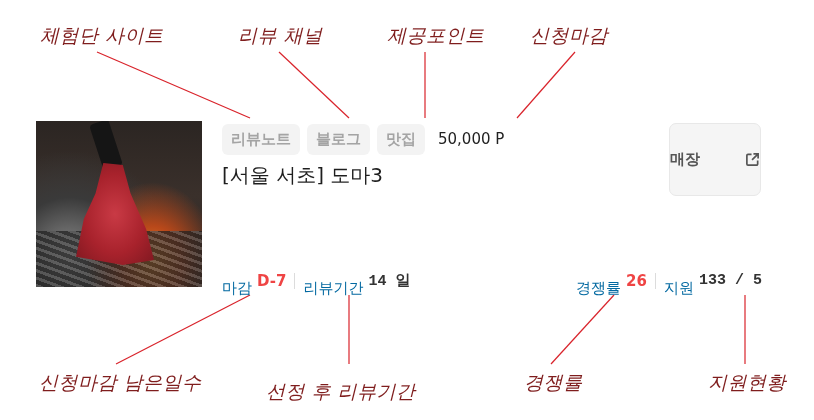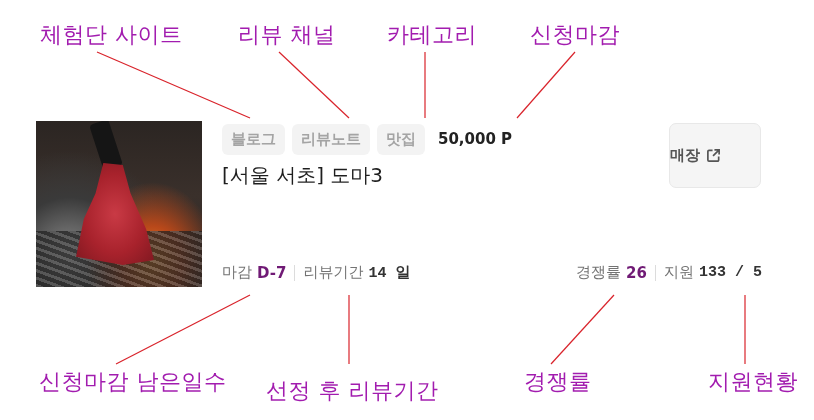--- a/index.html
+++ b/index.html
@@ -2,22 +2,23 @@
 <html><head>
 <meta charset="utf-8">
 <style>
   html, body { margin:0; padding:0; }
   body {
     width:814px; height:420px; background:#ffffff; position:relative; overflow:hidden;
     font-family: "DejaVu Sans", "Liberation Sans", sans-serif;
   }
   .anno-svg { position:absolute; left:0; top:0; width:814px; height:420px; pointer-events:none; }
   .anno-label {
-    position:absolute; color:#a21caf; font-size:22px; line-height:20px; white-space:nowrap;
+    position:absolute; color:#7f1d1d; font-size:19px; line-height:20px; white-space:nowrap;
     letter-spacing:0.5px;
+    font-style:italic;
   }
   .card { position:absolute; left:0; top:0; width:814px; height:420px; }
   .thumb {
     position:absolute; left:36px; top:121px; width:166px; height:166px; overflow:hidden;
     background: radial-gradient(ellipse at 70% 85%, #f08a2a 0%, #b8481a 18%, rgba(60,30,20,0) 40%),
                 radial-gradient(ellipse at 20% 80%, #8a8a8a 0%, #3a3a3a 30%, rgba(0,0,0,0) 55%),
                 linear-gradient(180deg, #2b2522 0%, #3a302b 45%, #2a2624 100%);
   }
   .meat {
     position:absolute; left:40px; top:42px; width:78px; height:102px;
@@ -31,41 +32,41 @@
   .grill {
     position:absolute; left:0; top:110px; width:166px; height:56px;
     background: repeating-linear-gradient(20deg, #555 0 3px, #222 3px 7px);
     opacity:0.75;
   }
   .tags-row { position:absolute; left:222px; top:123px; height:32px; display:flex; align-items:center; gap:7px; }
   .tag {
     background:#f3f3f3; color:#a4a4a4; font-size:15px; border-radius:6px;
     height:31px; line-height:31px; padding:0 9px; font-weight:bold;
   }
-  .point { color:#222; font-size:15px; margin-left:6px; font-weight:bold; }
+  .point { color:#222; font-size:15px; margin-left:6px; font-weight:normal; }
   .title {
     position:absolute; left:222px; top:162px; font-size:20px; color:#1e1e1e; white-space:nowrap;
   }
   .offer {
     position:absolute; left:222px; top:218px; font-size:21px; color:#e0288b; white-space:nowrap;
   }
   .meta-left {
     position:absolute; left:222px; top:263px; font-size:15px; white-space:nowrap; display:flex; align-items:center;
   }
   .meta-right {
     position:absolute; right:52px; top:263px; font-size:15px; white-space:nowrap; display:flex; align-items:center;
   }
-  .muted { color:#737373; }
-  .accent { color:#701a75; font-weight:bold; margin-left:5px; }
+  .muted { color:#0369a1;margin-top:16px; }
+  .accent { color:#ef4444; font-weight:bold; margin-left:5px; }
   .dark { color:#333; font-weight:bold; margin-left:5px;font-family:Liberation Mono, monospace; }
   .sep { display:inline-block; width:1px; height:16px; background:#dcdcdc; margin:0 8px; }
   .store-btn {
-    position:absolute; left:669px; top:123px; width:92px; height:65px;
+    position:absolute; left:669px; top:123px; width:92px; height:73px;
     background:#f5f5f5; border:1px solid #e8e8e8; border-radius:7px; box-sizing:border-box;
-    display:flex; align-items:center; justify-content:flex-start; gap:6px;
+    display:flex; align-items:center; justify-content:space-between; gap:6px;
     font-size:15px; color:#555; font-weight:bold; cursor:pointer;
   }
   .ext-icon { width:15px; height:15px; display:inline-block; }
 </style>
 </head>
 <body>
 
 <svg class="anno-svg" viewBox="0 0 814 420">
   <g stroke="#d9232b" stroke-width="1.2" fill="none">
     <line x1="97" y1="52" x2="250" y2="118"></line>
@@ -74,39 +75,39 @@
     <line x1="575" y1="52" x2="517" y2="118"></line>
     <line x1="250" y1="295" x2="116" y2="364"></line>
     <line x1="349" y1="295" x2="349" y2="364"></line>
     <line x1="614" y1="295" x2="551" y2="364"></line>
     <line x1="745" y1="295" x2="745" y2="364"></line>
   </g>
 </svg>
 
 <div class="anno-label" style="left:40px; top:25px;">체험단 사이트</div>
 <div class="anno-label" style="left:238px; top:25px;">리뷰 채널</div>
-<div class="anno-label" style="left:387px; top:25px;">카테고리</div>
+<div class="anno-label" style="left:387px; top:25px;">제공포인트</div>
 <div class="anno-label" style="left:530px; top:25px;">신청마감</div>
 
 <div class="anno-label" style="left:39px; top:372px;">신청마감 남은일수</div>
 <div class="anno-label" style="left:266px; top:372px;margin-top:9px;">선정 후 리뷰기간</div>
 <div class="anno-label" style="left:524px; top:372px;">경쟁률</div>
 <div class="anno-label" style="left:708px; top:372px;">지원현황</div>
 
 <div class="card">
 
   <div class="thumb">
     <div class="grill"></div>
     <div class="tong"></div>
     <div class="meat"></div>
   </div>
 
   <div class="tags-row">
+    <span class="tag">리뷰노트</span>
     <span class="tag">블로그</span>
-    <span class="tag">리뷰노트</span>
     <span class="tag">맛집</span>
     <span class="point">50,000 P</span>
   </div>
 
   <div class="title">[서울 서초] 도마3</div>
 
 
   <div class="meta-left">
     <span class="muted">마감</span>
     <span class="accent">D-7</span>

